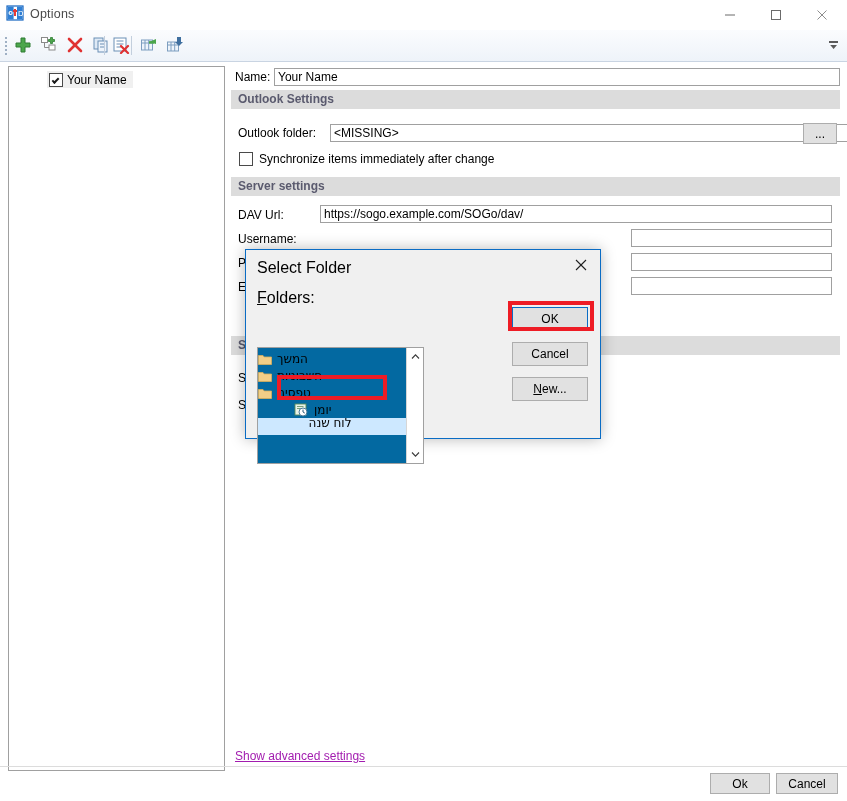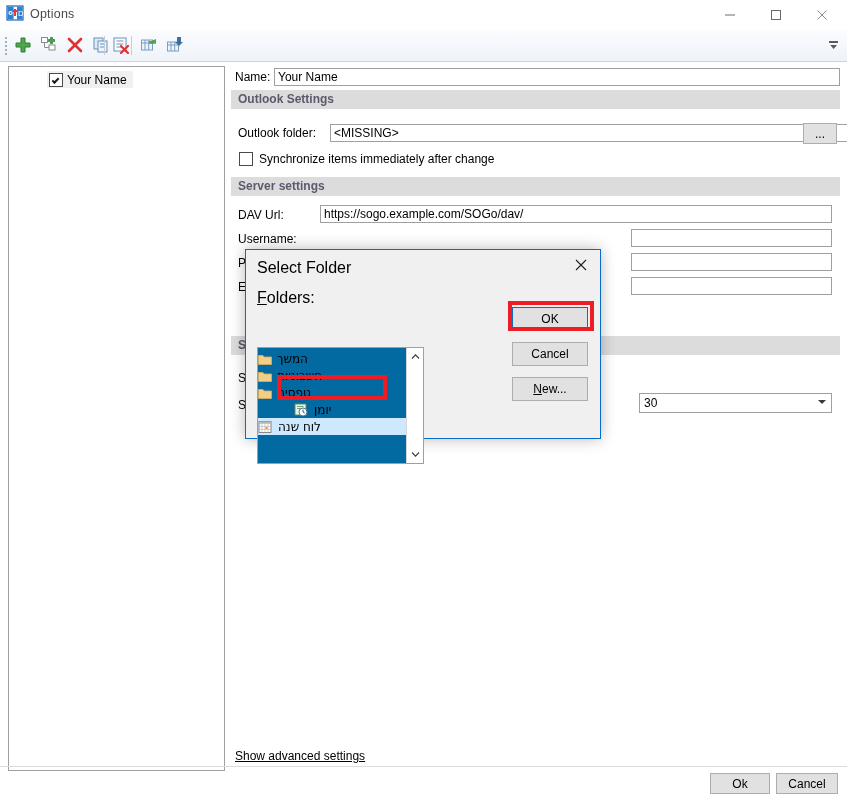--- a/index.html
+++ b/index.html
@@ -100,21 +100,21 @@
   }
   .combo .arw{
     position:absolute;right:5px;top:6px;width:0;height:0;
     border-left:4px solid transparent;border-right:4px solid transparent;
     border-top:4px solid #3a3a3a;
   }
   #name-row-label{position:absolute;left:4px;top:3px;}
   
   #adv-link{
     position:absolute;left:235px;top:749px;font-size:12px;
-    color:#000000;text-decoration:underline;
+    color:#a21caf;text-decoration:underline;
   }
   
   #ok-main{left:710px;top:773px;width:60px;height:21px;position:absolute;}
   #cancel-main{left:776px;top:773px;width:62px;height:21px;position:absolute;}
   
   #bot-sep{position:absolute;left:0;top:766px;width:847px;height:1px;background:#dcdcdc;}
   
   #modal{
     position:absolute;left:245px;top:249px;width:354px;height:188px;
     background:#f0f0f0;border:1px solid #0a6cc4;
@@ -316,24 +316,20 @@
 
   <div class="flabel" style="left:7px;top:213px;">En</div>
   <input class="tinput" style="left: 400px; top: 211px; width: 201px;" value="">
 
 
   <div class="grouphdr" style="top:270px;">Sy</div>
 
   <div class="flabel" style="left:7px;top:304px;">Sy</div>
 
   <div class="flabel" style="left:7px;top:331px;">Sv</div>
-  <div class="combo" style="left:408px;top:327px;width:193px;">
-    <span>30</span>
-    <span class="arw"></span>
-  </div>
 </div>
 
 <a href="#" id="adv-link">Show advanced settings</a>
 <div id="bot-sep"></div>
 <div class="btn" id="ok-main">Ok</div>
 <div class="btn" id="cancel-main">Cancel</div>
 
 <div id="modal">
   <div id="modal-title">Select Folder</div>
   <div id="modal-close">
@@ -373,21 +369,21 @@
         <span class="lbl heb">יומן</span>
         <svg width="15" height="14" viewBox="0 0 15 14">
           <rect x="1" y="1" width="11" height="11" fill="#e8f2e8" stroke="#5a8a5a" stroke-width=".9"></rect>
           <line x1="3" y1="3.5" x2="9.5" y2="3.5" stroke="#5a8a5a" stroke-width=".8"></line>
           <line x1="3" y1="5.5" x2="9.5" y2="5.5" stroke="#5a8a5a" stroke-width=".8"></line>
           <circle cx="9" cy="9" r="4" fill="#ffffff" stroke="#4a7a9a" stroke-width="1"></circle>
           <path d="M9 6.6V9l1.8 1.1" fill="none" stroke="#2a5a7a" stroke-width="1"></path>
         </svg>
       </div>
 
-      <div class="litem sel" style="margin-top: 0px;">
+      <div class="litem sel" style="margin-top: 0px; flex-direction: column;">
         <span class="lbl heb">לוח שנה</span>
         <svg width="15" height="14" viewBox="0 0 15 14">
           <rect x="1" y="1.5" width="12" height="11" fill="#ffffff" stroke="#7a7a7a" stroke-width=".9"></rect>
           <rect x="1" y="1.5" width="12" height="2.3" fill="#b8b8b8"></rect>
           <g stroke="#b0b0b0" stroke-width=".6">
             <line x1="4" y1="3.8" x2="4" y2="12.5"></line>
               <line x1="7" y1="3.8" x2="7" y2="12.5"></line>
               <line x1="10" y1="3.8" x2="10" y2="12.5"></line>
             <line x1="1" y1="6.4" x2="13" y2="6.4"></line>
               <line x1="1" y1="9.4" x2="13" y2="9.4"></line>

